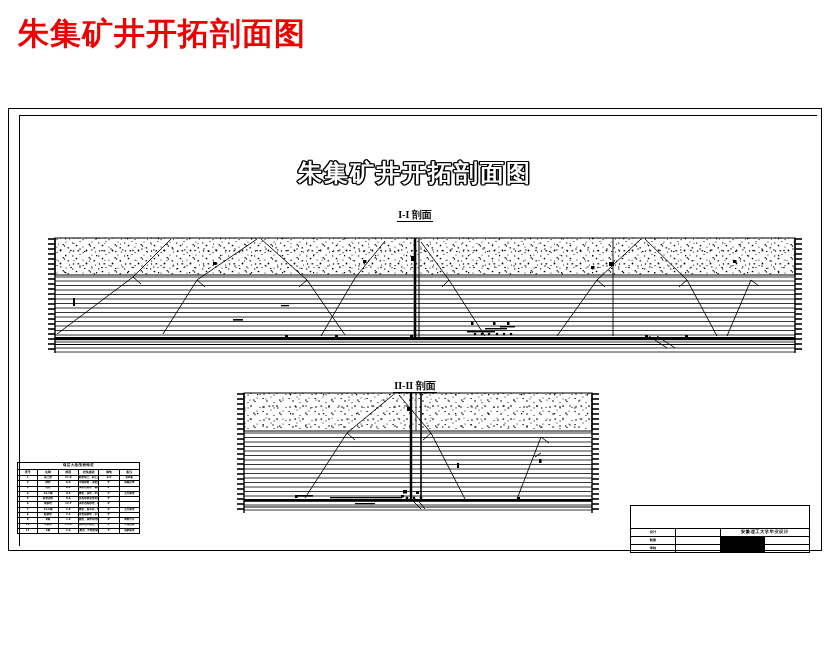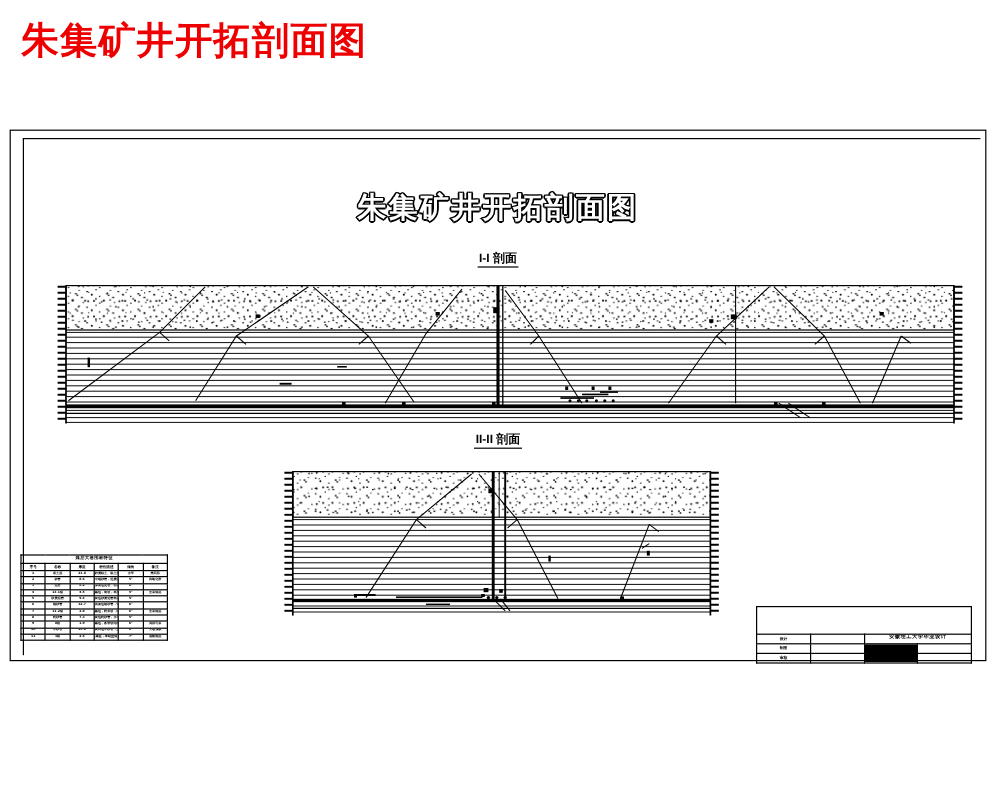--- a/index.html
+++ b/index.html
@@ -34,26 +34,26 @@
     font-size:24px;font-weight:bold;letter-spacing:2px;
     color:#fff;
     -webkit-text-stroke:1.4px #000;
     paint-order:stroke fill;
     text-shadow:
       -1.4px 0 #000, 1.4px 0 #000, 0 -1.4px #000, 0 1.4px #000,
       -1px -1px #000, 1px -1px #000, -1px 1px #000, 1px 1px #000;
   }
   .sec-label{
     position:absolute;left:0;right:0;text-align:center;
-    font-family:Liberation Sans, sans-serif;
+    font-family:Liberation Serif, serif;
     font-size:10px;font-weight:bold;color:#000;
   }
   .sec-label span{border-bottom:1.2px solid #000;padding:0 1px 1px 1px;}
   #sec1-label{top:99px;}
-  #sec2-label{top:250px;}
+  #sec2-label{top:270px;}
 
   
   .section-svg{position:absolute;display:block;}
   #sec1-svg{left:36px;top:127px;}
   #sec2-svg{left:226px;top:282px;}
 
   
   #legend-table{
     position:absolute;left:8px;top:353px;width:123px;
     border-collapse:collapse;table-layout:fixed;

